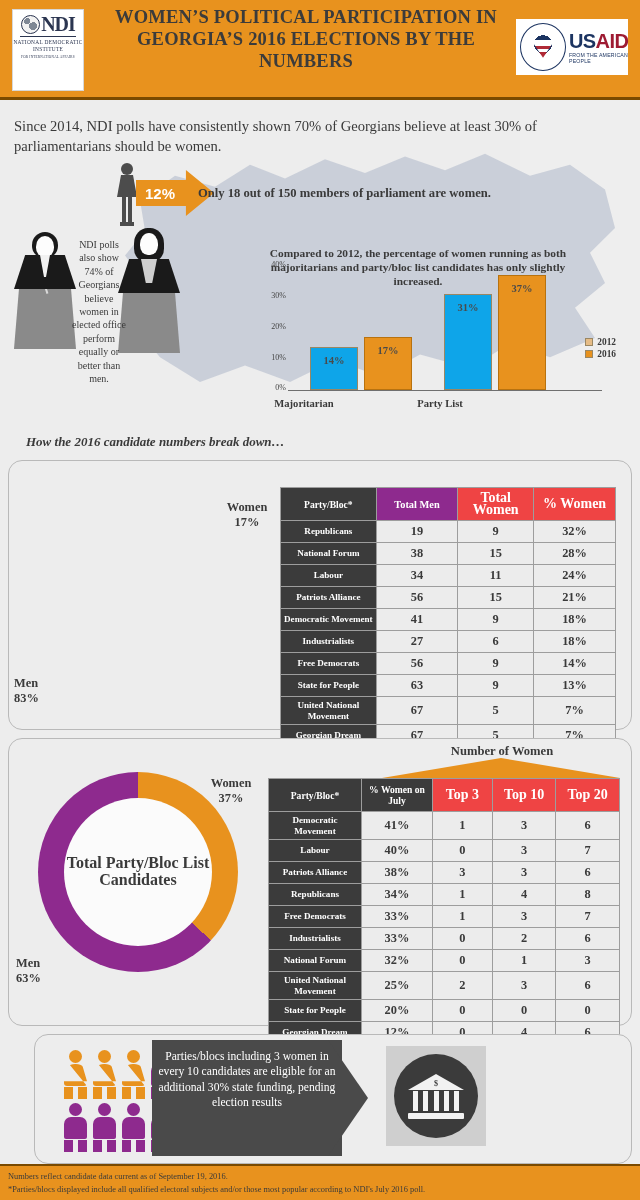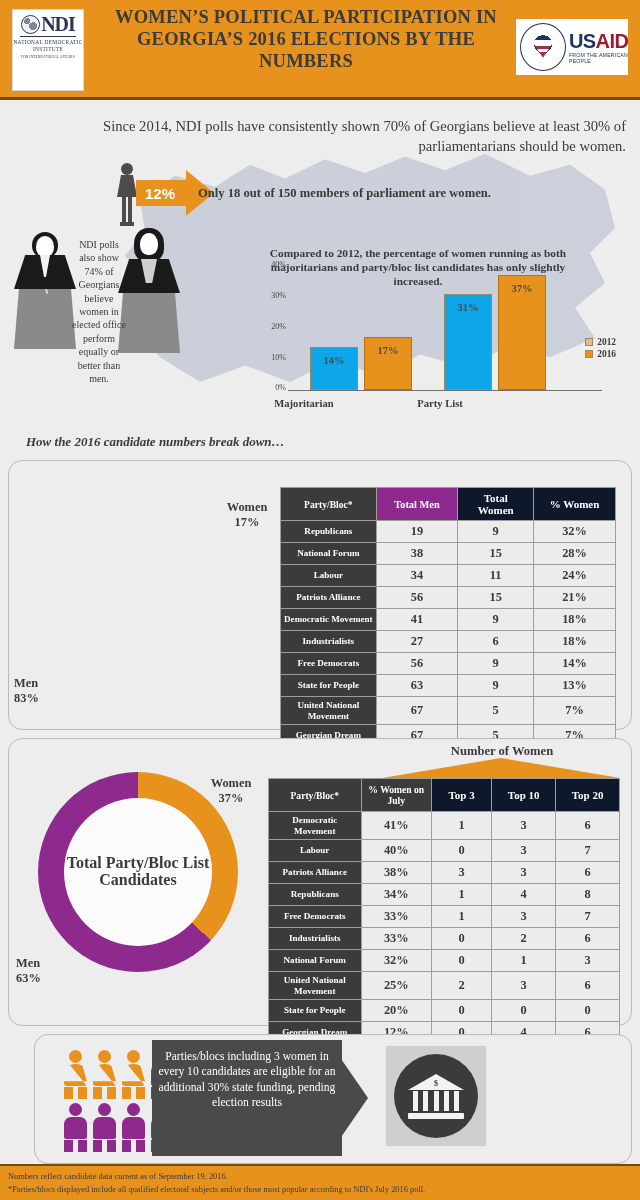--- a/index.html
+++ b/index.html
@@ -81,21 +81,21 @@
       65% 11%, 73% 5%, 82% 13%, 90% 9%, 97% 18%, 99% 32%, 94% 41%, 97% 52%,
       91% 61%, 95% 72%, 86% 79%, 78% 74%, 70% 83%, 60% 78%, 52% 86%, 43% 80%,
       34% 88%, 25% 82%, 16% 88%, 8% 79%, 2% 66%, 6% 54%, 1% 42%, 5% 33%
     );
     opacity: .95;
   }
 
   
   .intro {
     position: absolute; left: 14px; top: 116px; width: 612px;
-    text-align: right; font-size: 14.6px; line-height: 20px; color: #3a3a3a;
+    text-align: left; font-size: 14.6px; line-height: 20px; color: #3a3a3a;
   }
 
   
   .woman-sil {
     position: absolute; left: 112px; top: 162px; width: 30px; height: 66px;
   }
   .arrow-12 {
     position: absolute; left: 136px; top: 170px; width: 78px; height: 46px;
     background: #E8921E;
     clip-path: polygon(0 22%, 64% 22%, 64% 0, 100% 50%, 64% 100%, 64% 78%, 0 78%);
@@ -187,21 +187,21 @@
   .t1-title { left: 280px; top: 496px; width: 340px; text-align: left; font-family: Liberation Mono, monospace; }
   .t2-title { left: 382px; top: 744px; width: 240px; text-align: center; }
 
   table { border-collapse: collapse; position: absolute; }
   table td, table th { border: 1px solid #9d9d9d; text-align: center; }
   .t1 { left: 280px; top: 487px; width: 336px; }
   .t2 { left: 268px; top: 778px; width: 352px; }
 
   th.hp { background: #3b3b3b; color: #fff; font-size: 9.6px; font-weight: bold; padding: 5px 2px; }
   th.hmen { background: #8E2A8E; color: #fff; font-size: 10.4px; font-weight: bold; padding: 5px 2px; }
-  th.hor { background: #0f172a; color: #fff; font-size: 11px; font-weight: bold; padding: 4px 12px; line-height: 12px; }
+  th.hor { background: #ef4444; color: #fff; font-size: 14px; font-weight: bold; padding: 4px 6px; line-height: 12px; }
   td.party { background: #3b3b3b; color: #fff; font-size: 9.1px; font-weight: bold; padding: 3px 3px; line-height: 10.5px; width: 96px; }
   td.val { background: #ececec; color: #3a3a3a; font-size: 12.4px; font-weight: bold; padding: 3px 2px; font-family: "Liberation Serif", serif; }
 
   .arrow-banner {
     position: absolute; left: 382px; top: 758px; width: 238px; height: 20px;
     background: #E8921E;
     clip-path: polygon(0 100%, 50% 0, 100% 100%);
   }
 
   

